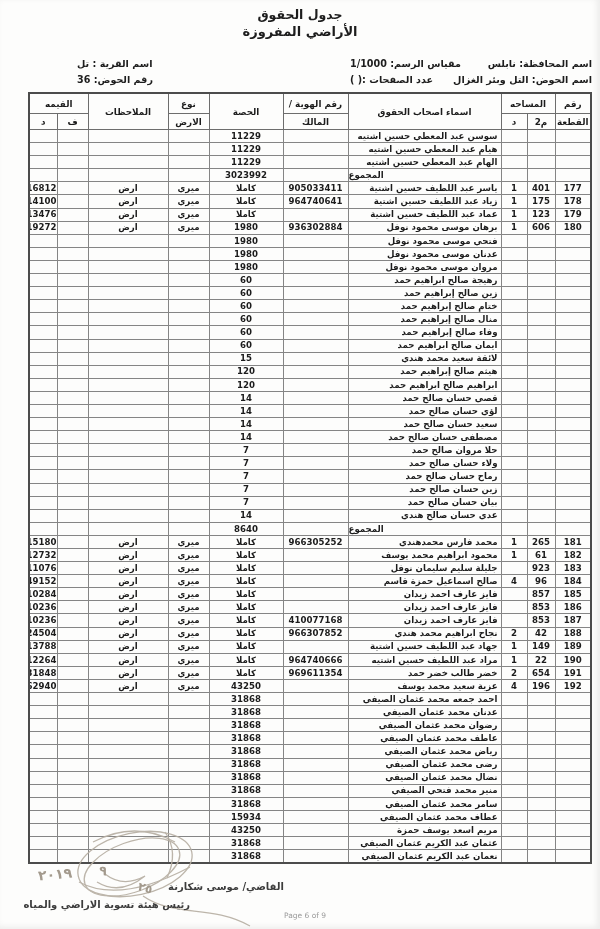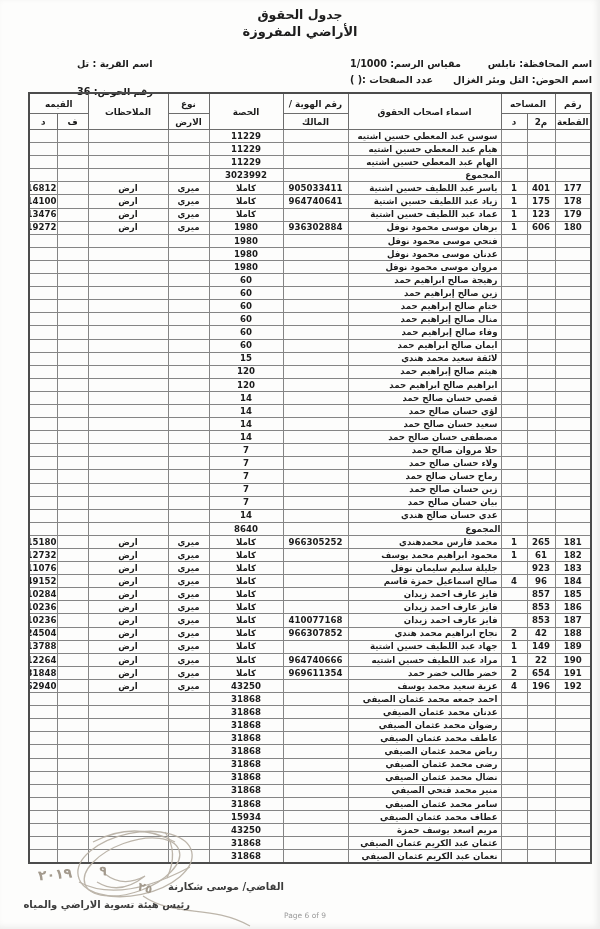--- a/index.html
+++ b/index.html
@@ -23,21 +23,21 @@
   table.reg th,table.reg td{
     border:1px solid #858585;padding:0;overflow:hidden;
     font-family:"DejaVu Sans",sans-serif;color:#1c1c1c;
   }
   table.reg thead th{font-size:8.8px;font-weight:bold;text-align:center;border-color:#6d6d6d;margin-top:28px;}
   thead tr.h1 th{height:19px;}
   thead tr.h2 th{height:15px;}
   tbody tr{height:13.1px;}
   tbody td{font-size:8.6px;font-weight:bold;text-align:center;line-height:1;}
   tbody td.nm{text-align:right;padding-right:3px;}
-  tbody tr.tot td.nm{text-align:right;padding-right:0;margin-left:22px;}
+  tbody tr.tot td.nm{text-align:left;padding-right:0;margin-left:22px;}
   
   .hand{color:#a39a8d;font-weight:bold;}
   .sig1{top:881px;right:316px;font-size:10px;color:#3c3c3c;font-weight:bold;}
   .sig2{top:899px;right:410px;font-size:10px;color:#3c3c3c;font-weight:bold;}
   .hw-year{top:866px;left:38px;font-size:14px;letter-spacing:4px;transform:rotate(-5deg);}
   .hw-9{top:863px;left:99px;font-size:13px;transform:rotate(8deg);}
   .hw-25{top:881px;left:138px;font-size:12px;transform:rotate(14deg);}
   .pgno{top:911px;left:284px;font-size:7.5px;color:#9a9a9a;direction:ltr;font-weight:normal;text-align:center;}
   .stamp{position:absolute;left:45px;top:812px;pointer-events:none;}
 </style>
@@ -47,21 +47,21 @@
 <div class="page">
 
   <div class="abs ctr t1">جدول الحقوق</div>
   <div class="abs ctr t2">الأراضي المفروزة</div>
 
   <div class="abs inf" style="top:58px;right:8px;">اسم المحافظة:  نابلس</div>
   <div class="abs inf" style="top:58px;left:350px;">مقياس الرسم: 1/1000</div>
   <div class="abs inf" style="top:58px;left:77px;">اسم القرية : تل</div>
   <div class="abs inf" style="top:74px;right:8px;">اسم الحوض: التل وبئر الغزال</div>
   <div class="abs inf" style="top:74px;left:350px;">عدد الصفحات :( )</div>
-  <div class="abs inf" style="top:86px;left:77px;">رقم الحوض: 36</div>
+  <div class="abs inf" style="top:74px;left:77px;">رقم الحوض: 36</div>
 
   <table class="reg">
     <colgroup>
       <col style="width:36px">
         <col style="width:28px">
         <col style="width:26px">
       <col style="width:153px">
         <col style="width:65px">
         <col style="width:74px">
       <col style="width:41px">

